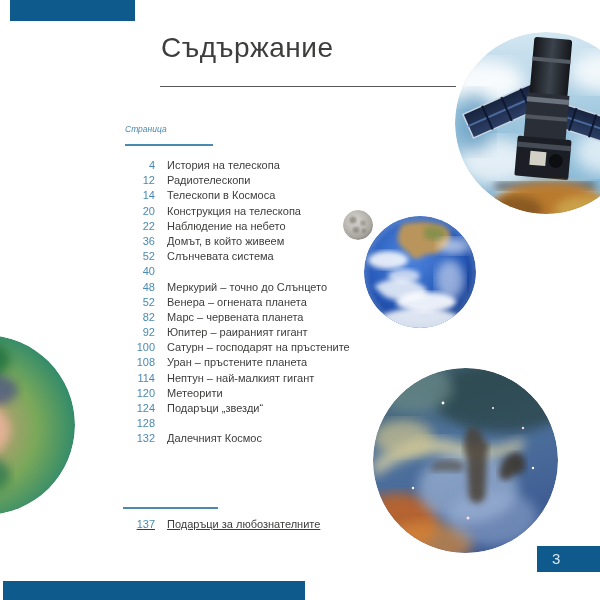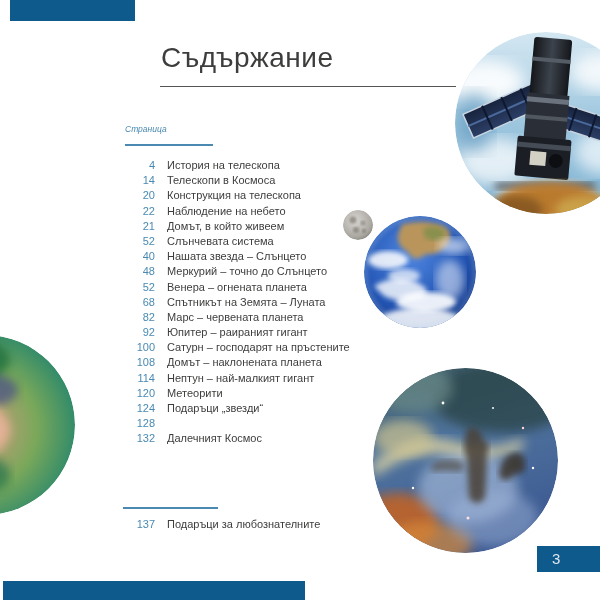--- a/index.html
+++ b/index.html
@@ -6,38 +6,38 @@
   .page {
     position:relative; width:600px; height:600px; margin:0 auto;
     background:#ffffff; overflow:hidden;
     font-family:"Liberation Sans", sans-serif; color:#3d3d3c;
   }
   .bar { position:absolute; background:#0f5a8c; }
   .bar-top    { left:10px; top:0;      width:125px; height:21px; }
   .bar-bottom { left:3px;  top:581px;  width:302px; height:19px; }
 
   .title {
-    position:absolute; left:161px; top:42px; margin:0;
+    position:absolute; left:161px; top:32px; margin:0;
     font-size:28px; font-weight:300; letter-spacing:0.5px; color:#3d3d3c;
   }
   .title-rule { position:absolute; left:160px; top:86px; width:296px; height:1px; background:#555553; }
 
   .col-label {
     position:absolute; left:125px; top:124px;
     font-size:8.5px; font-style:italic; color:#4a8ab2;
   }
   .col-label-rule { position:absolute; left:125px; top:144px; width:88px; height:2px; background:#4a8ab2; }
 
   .toc { position:absolute; left:0; top:158px; }
   .toc-row { display:flex; height:15.2px; line-height:15.2px; font-size:11px; }
   .toc-num { width:155px; text-align:right; color:#4a8ab2; }
   .toc-ttl { margin-left:12px; color:#3d3d3c; white-space:nowrap; }
 
   .toc-divider { position:absolute; left:123px; top:507px; width:95px; height:2px; background:#4a8ab2; }
-  .toc-bonus { position:absolute; left:0; top:517px; }
+  .toc-bonus { position:absolute; left:0; top:517px;text-decoration:underline; }
 
   .photo { position:absolute; border-radius:50%; overflow:hidden; }
   .photo svg { display:block; }
   .photo-hubble { left:455px; top:32px;  width:182px; height:182px; }
   .photo-moon   { left:343px; top:210px; width:30px;  height:30px; }
   .photo-earth  { left:364px; top:216px; width:112px; height:112px; }
   .photo-nebula { left:373px; top:368px; width:185px; height:185px; }
   .photo-venus  { left:-105px; top:335px; width:180px; height:180px; }
 
   .pagenum-box {
@@ -61,85 +61,84 @@
   <div class="col-label-rule"></div>
 
   <div class="toc">
 
       <div class="toc-row">
         <span class="toc-num">4</span>
         <span class="toc-ttl">История на телескопа</span>
       </div>
 
 
+      <div class="toc-row">
+        <span class="toc-num">12</span>
+        <span class="toc-ttl">Радиотелескопи</span>
+      </div>
 
       <div class="toc-row">
         <span class="toc-num">14</span>
         <span class="toc-ttl">Телескопи в Космоса</span>
       </div>
 
       <div class="toc-row">
         <span class="toc-num">20</span>
         <span class="toc-ttl">Конструкция на телескопа</span>
       </div>
 
       <div class="toc-row">
         <span class="toc-num">22</span>
         <span class="toc-ttl">Наблюдение на небето</span>
       </div>
 
       <div class="toc-row">
-        <span class="toc-num">21</span>
+        <span class="toc-num">36</span>
         <span class="toc-ttl">Домът, в който живеем</span>
       </div>
 
       <div class="toc-row">
         <span class="toc-num">52</span>
         <span class="toc-ttl">Слънчевата система</span>
       </div>
 
       <div class="toc-row">
         <span class="toc-num">40</span>
-        <span class="toc-ttl">Нашата звезда – Слънцето</span>
       </div>
 
       <div class="toc-row">
         <span class="toc-num">48</span>
         <span class="toc-ttl">Меркурий – точно до Слънцето</span>
       </div>
 
       <div class="toc-row">
         <span class="toc-num">52</span>
         <span class="toc-ttl">Венера – огнената планета</span>
       </div>
 
 
-      <div class="toc-row">
-        <span class="toc-num">68</span>
-        <span class="toc-ttl">Спътникът на Земята – Луната</span>
-      </div>
 
       <div class="toc-row">
         <span class="toc-num">82</span>
         <span class="toc-ttl">Марс – червената планета</span>
       </div>
 
       <div class="toc-row">
         <span class="toc-num">92</span>
         <span class="toc-ttl">Юпитер – раираният гигант</span>
       </div>
 
       <div class="toc-row">
         <span class="toc-num">100</span>
         <span class="toc-ttl">Сатурн – господарят на пръстените</span>
       </div>
 
       <div class="toc-row">
         <span class="toc-num">108</span>
-        <span class="toc-ttl">Домът – наклонената планета</span>
+        <span class="toc-ttl">Уран – пръстените планета</span>
       </div>
 
       <div class="toc-row">
         <span class="toc-num">114</span>
         <span class="toc-ttl">Нептун – най-малкият гигант</span>
       </div>
 
       <div class="toc-row">
         <span class="toc-num">120</span>
         <span class="toc-ttl">Метеорити</span>

